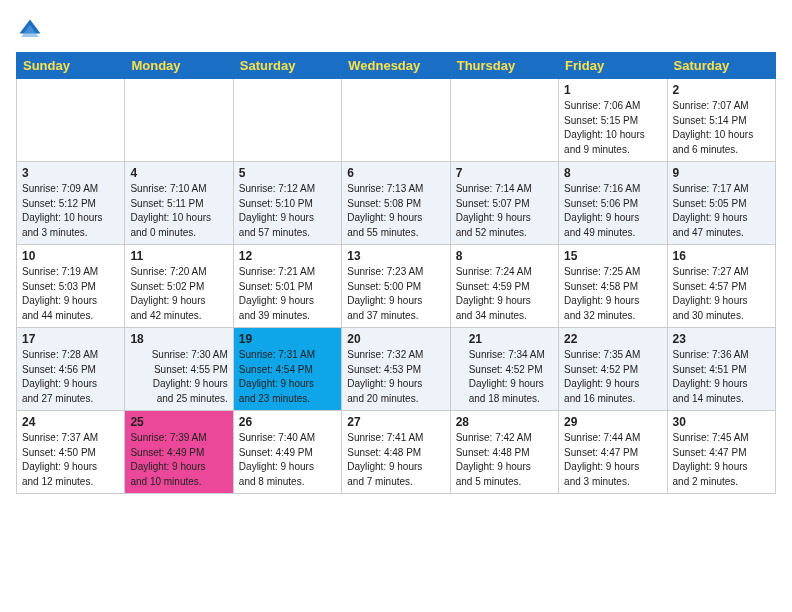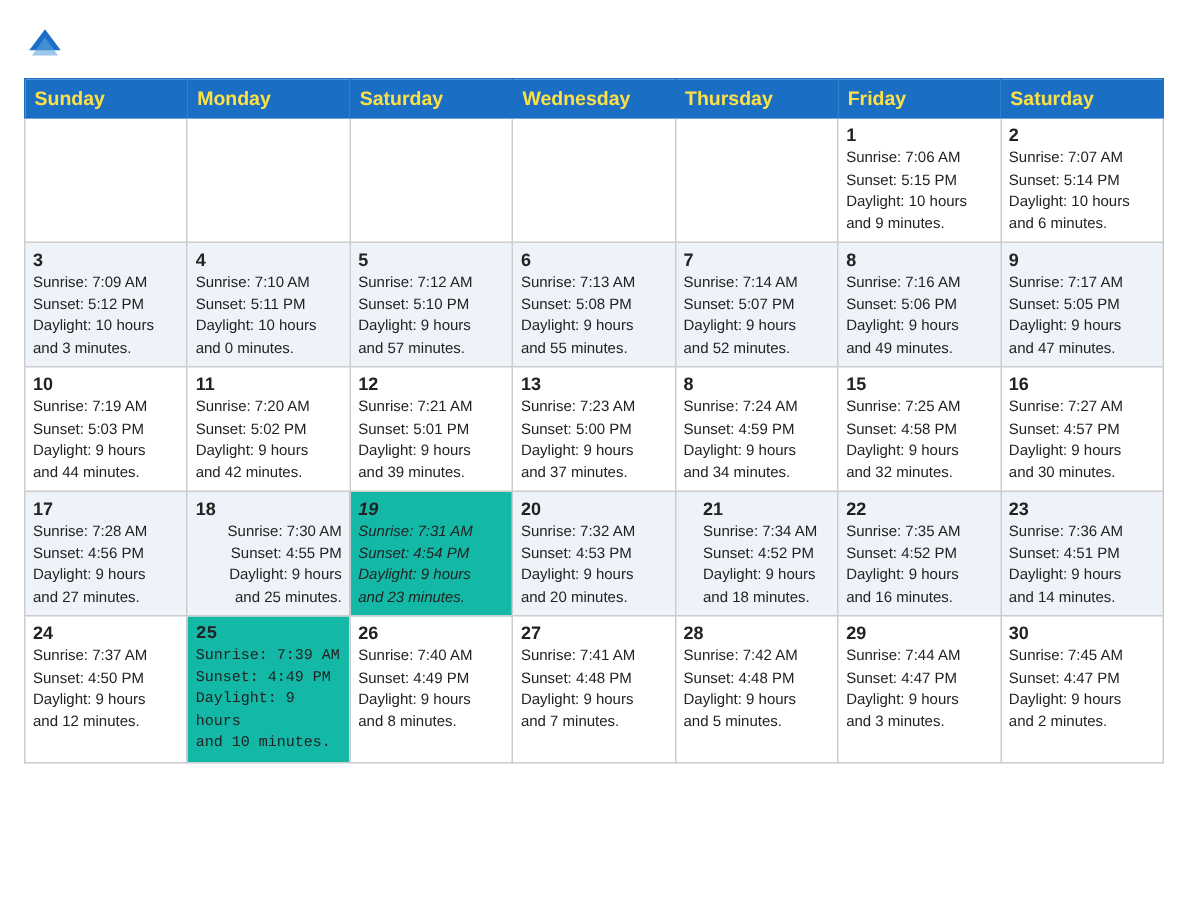--- a/index.html
+++ b/index.html
@@ -260,21 +260,21 @@
 Daylight: 9 hours
 and 27 minutes.</div>
           </td>
           <td style="background: rgb(238, 242, 249);">
             <span class="day-num">18</span>
             <div class="day-info" style="white-space: pre-line; text-align: right;">Sunrise: 7:30 AM
 Sunset: 4:55 PM
 Daylight: 9 hours
 and 25 minutes.</div>
           </td>
-          <td style="background: #14b8a6; font-style: italic;">
+          <td style="background: #0ea5e9;">
             <span class="day-num">19</span>
             <div class="day-info" style="white-space: pre-line;">Sunrise: 7:31 AM
 Sunset: 4:54 PM
 Daylight: 9 hours
 and 23 minutes.</div>
           </td>
           <td style="background: rgb(238, 242, 249);">
             <span class="day-num">20</span>
             <div class="day-info" style="white-space: pre-line;">Sunrise: 7:32 AM
 Sunset: 4:53 PM
@@ -304,21 +304,21 @@
           </td>
         </tr>
         <tr class="row-odd">
           <td style="background: rgb(255, 255, 255);">
             <span class="day-num">24</span>
             <div class="day-info" style="white-space: pre-line;">Sunrise: 7:37 AM
 Sunset: 4:50 PM
 Daylight: 9 hours
 and 12 minutes.</div>
           </td>
-          <td style="background: #14b8a6; font-family: Liberation Mono, monospace;">
+          <td style="background: #ec4899;">
             <span class="day-num">25</span>
             <div class="day-info" style="white-space: pre-line;">Sunrise: 7:39 AM
 Sunset: 4:49 PM
 Daylight: 9 hours
 and 10 minutes.</div>
           </td>
           <td style="background: rgb(255, 255, 255);">
             <span class="day-num">26</span>
             <div class="day-info" style="white-space: pre-line;">Sunrise: 7:40 AM
 Sunset: 4:49 PM

